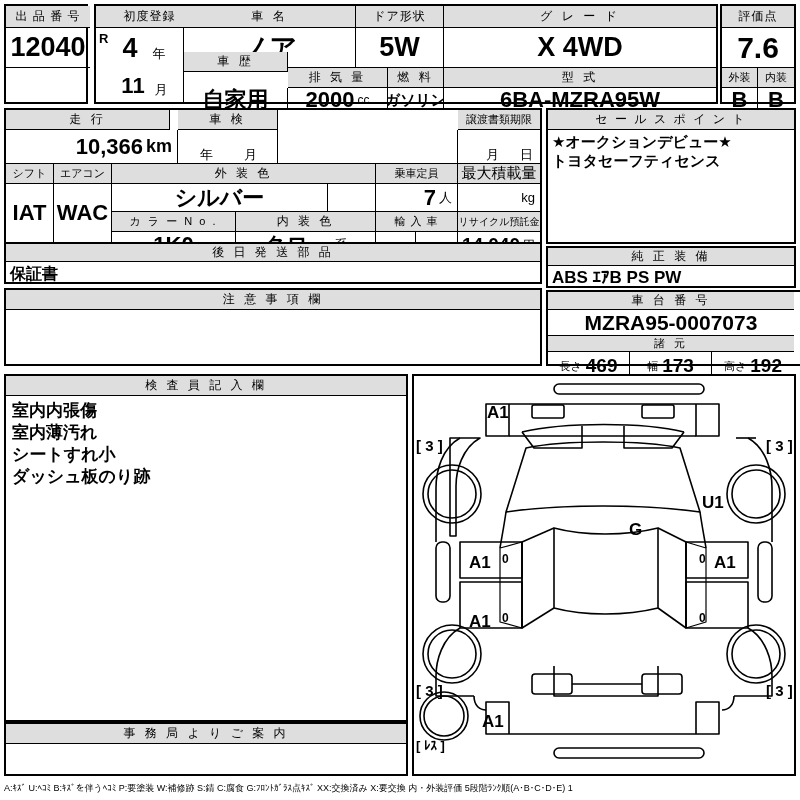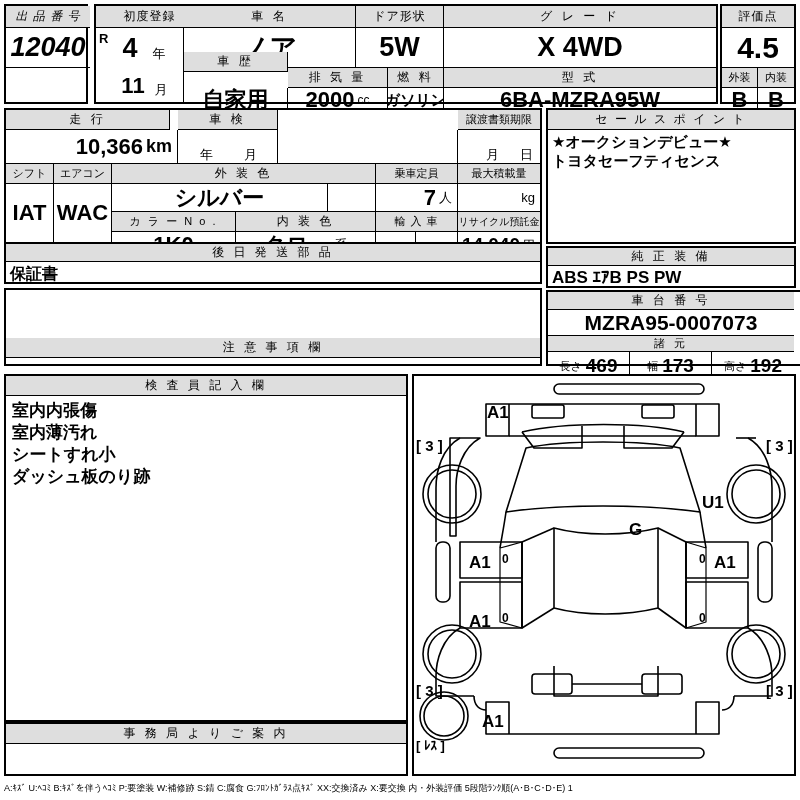--- a/index.html
+++ b/index.html
@@ -36,21 +36,21 @@
 
   
   .diagram{position:absolute;}
   .mark{position:absolute;font-weight:bold;font-family:"Liberation Sans",sans-serif;}
 </style>
 </head>
 <body>
 
 <div class="sheet">
 
-  <div class="box" style="left:4px;top:4px;width:84px;height:100px;font-style:italic;">
+  <div class="box" style="left:4px;top:4px;width:84px;height:100px;">
     <div class="cell hd tight bb" style="left:0;top:0;width:84px;height:22px;">出 品 番 号</div>
     <div class="cell val-lg bb" style="left:0;top:22px;width:84px;height:40px;">12040</div>
     <div class="cell" style="left:0;top:62px;width:84px;height:34px;"></div>
   </div>
 
   <div class="box" style="left:94px;top:4px;width:624px;height:100px;">
 
     <div class="cell hd tight bb br" style="left:0;top:0;width:108px;height:22px;">初度登録</div>
     <div class="cell hd bb br" style="left:88px;top:0;width:172px;height:22px;">車 名</div>
     <div class="cell hd tight bb br" style="left:260px;top:0;width:88px;height:22px;">ドア形状</div>
@@ -78,21 +78,21 @@
     <div class="cell br" style="left:192px;top:82px;width:100px;height:24px;">
       <span class="val">2000</span>
       <span class="unit">cc</span>
     </div>
     <div class="cell val-sm br" style="left:292px;top:82px;width:56px;height:24px;font-size:15px;font-weight:bold;">ガソリン</div>
     <div class="cell val" style="left:348px;top:82px;width:272px;height:24px;">6BA-MZRA95W</div>
   </div>
 
   <div class="box" style="left:720px;top:4px;width:76px;height:100px;">
     <div class="cell hd tighter bb" style="left:0;top:0;width:72px;height:22px;letter-spacing:1px;">評価点</div>
-    <div class="cell val-lg bb" style="left:0;top:22px;width:72px;height:40px;font-size:30px;">4.5</div>
+    <div class="cell val-lg bb" style="left:0;top:22px;width:72px;height:40px;font-size:30px;">7.6</div>
     <div class="cell hd tighter bb br" style="left:0;top:62px;width:36px;height:20px;letter-spacing:0;font-size:11px;">外装</div>
     <div class="cell hd tighter bb" style="left:36px;top:62px;width:36px;height:20px;letter-spacing:0;font-size:11px;">内装</div>
     <div class="cell val br" style="left:0;top:82px;width:36px;height:24px;">B</div>
     <div class="cell val" style="left:36px;top:82px;width:36px;height:24px;">B</div>
   </div>
 
   <div class="box" style="left:4px;top:108px;width:538px;height:136px;">
 
     <div class="cell hd bb br" style="left:0;top:0;width:164px;height:20px;">走 行</div>
     <div class="cell hd bb br" style="left:172px;top:0;width:100px;height:20px;">車 検</div>
@@ -109,21 +109,21 @@
     <div class="cell bb br" style="left:272px;top:20px;width:180px;height:34px;"></div>
     <div class="cell bb" style="left:452px;top:20px;width:82px;height:34px;">
       <span class="val-sm" style="position:absolute;left:28px;top:16px;">月</span>
       <span class="val-sm" style="position:absolute;left:62px;top:16px;">日</span>
     </div>
 
     <div class="cell hd tighter bb br" style="left:0;top:54px;width:48px;height:20px;letter-spacing:0;font-size:11px;">シフト</div>
     <div class="cell hd tighter bb br" style="left:48px;top:54px;width:58px;height:20px;letter-spacing:0;font-size:11px;">エアコン</div>
     <div class="cell hd bb br" style="left:106px;top:54px;width:264px;height:20px;">外 装 色</div>
     <div class="cell hd tighter bb br" style="left:370px;top:54px;width:82px;height:20px;letter-spacing:0;font-size:11px;">乗車定員</div>
-    <div class="cell hd tighter bb" style="left:452px;top:54px;width:82px;height:20px;letter-spacing:0;font-size:11px;">最大積載量</div>
+    <div class="cell hd tighter bb" style="left:452px;top:54px;width:82px;height:20px;letter-spacing:0;font-size:15px;">最大積載量</div>
 
     <div class="cell val br" style="left:0;top:74px;width:48px;height:58px;">IAT</div>
     <div class="cell val br" style="left:48px;top:74px;width:58px;height:58px;">WAC</div>
 
     <div class="cell val bb br" style="left:106px;top:74px;width:216px;height:28px;">シルバー</div>
     <div class="cell bb br" style="left:322px;top:74px;width:48px;height:28px;"></div>
     <div class="cell jright bb br" style="left:370px;top:74px;width:82px;height:28px;">
       <span class="val">7</span>
       <span class="unit" style="font-size:13px;">人</span>
     </div>
@@ -149,21 +149,21 @@
       <span class="unit" style="font-size:12px;">円</span>
     </div>
   </div>
 
   <div class="box" style="left:4px;top:242px;width:538px;height:42px;">
     <div class="cell hd bb" style="left:0;top:0;width:534px;height:18px;">後 日 発 送 部 品</div>
     <div class="ftext" style="left:0;top:18px;width:534px;height:20px;font-size:16px;">保証書</div>
   </div>
 
   <div class="box" style="left:4px;top:288px;width:538px;height:78px;">
-    <div class="cell hd bb" style="left:0;top:0;width:534px;height:20px;margin-top:48px;">注 意 事 項 欄</div>
+    <div class="cell hd bb" style="left:0;top:0;width:534px;height:20px;">注 意 事 項 欄</div>
     <div class="ftext" style="left:0;top:20px;width:534px;height:54px;"></div>
   </div>
 
   <div class="box" style="left:546px;top:108px;width:250px;height:136px;">
     <div class="cell hd bb" style="left:0;top:0;width:246px;height:20px;letter-spacing:2px;">セ ー ル ス ポ イ ン ト</div>
     <div class="ftext" style="left:0;top:20px;width:246px;height:112px;font-size:15px;line-height:19px;">★オークションデビュー★
 トヨタセーフティセンス</div>
   </div>
 
   <div class="box" style="left:546px;top:246px;width:250px;height:42px;">

